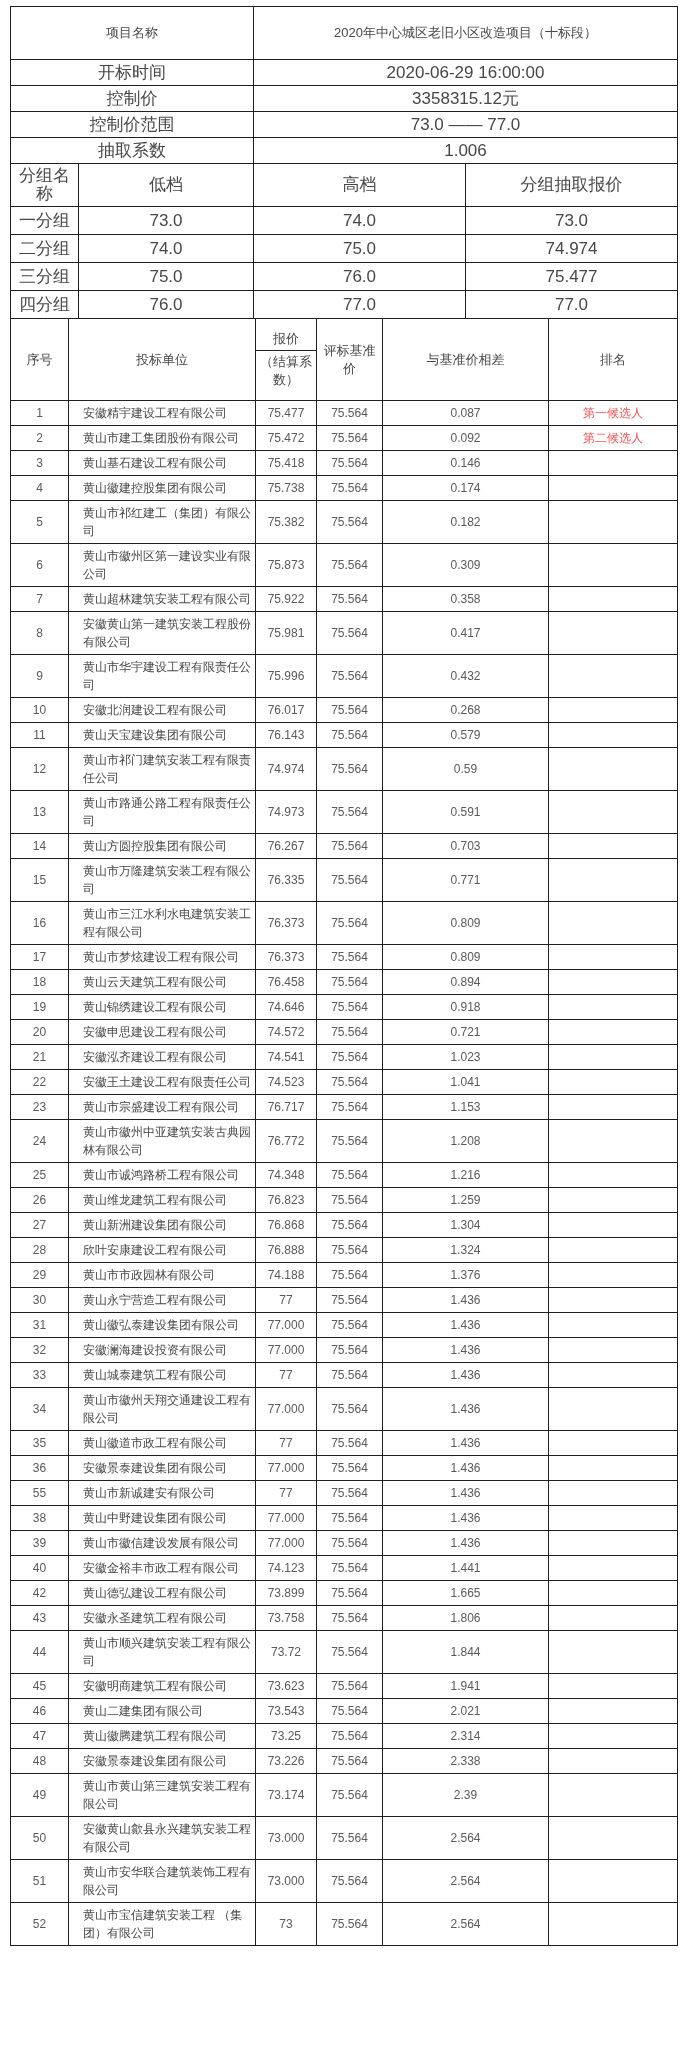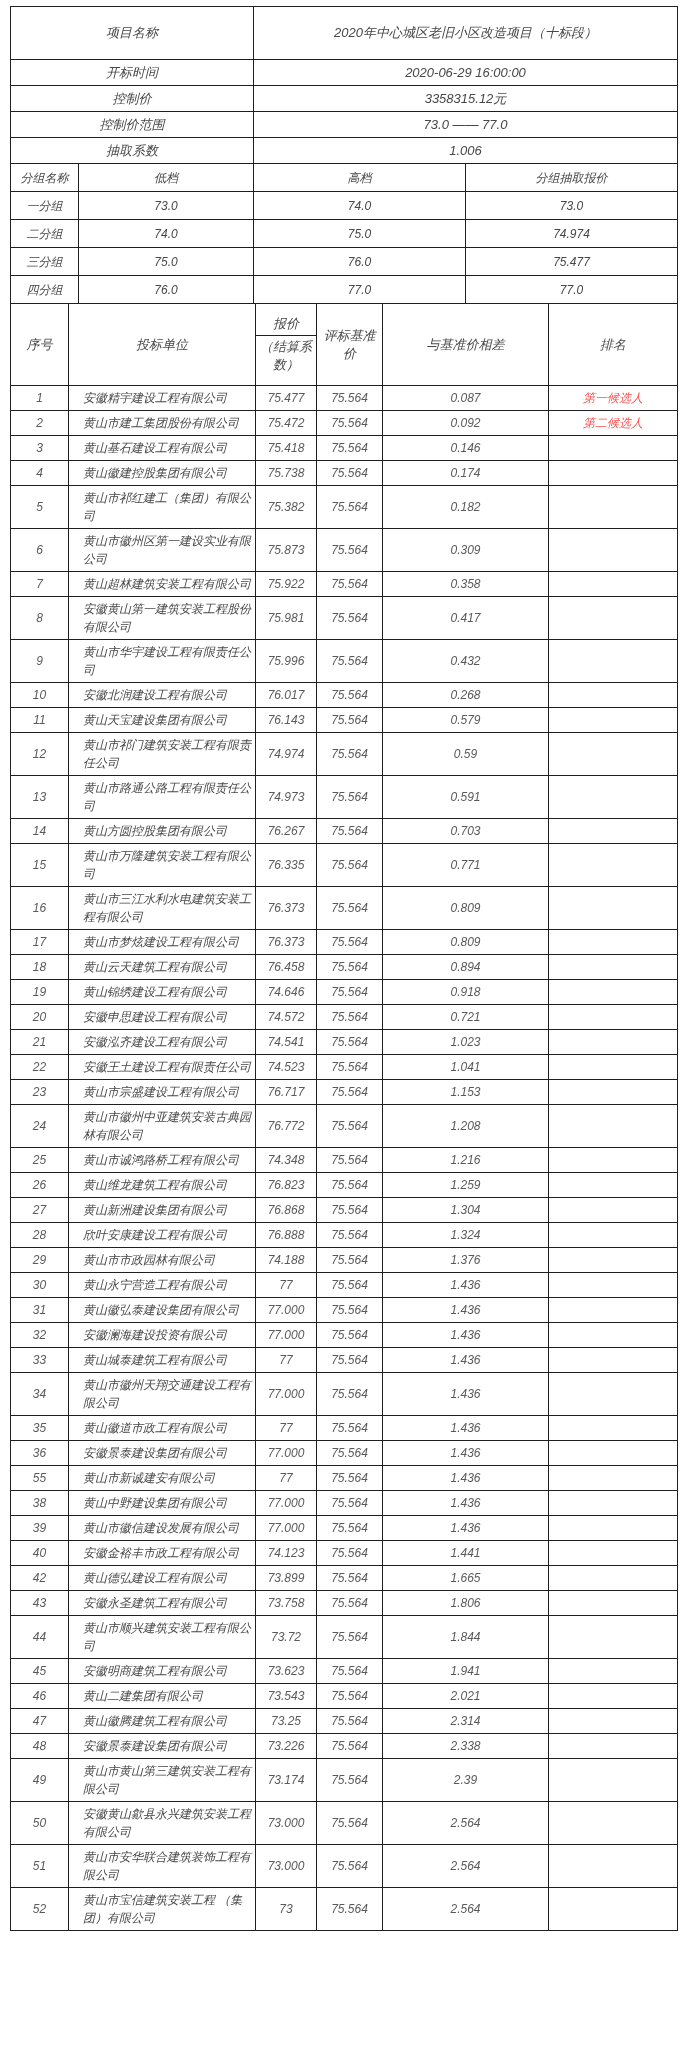--- a/index.html
+++ b/index.html
@@ -7,45 +7,45 @@
     --text:#474747;
     --num:#5a5a5a;
     --rank-red:#ff4d4d;
   }
   html,body{margin:0;padding:0;background:#ffffff;}
   body{
     width:686px;
     font-family:"Liberation Sans","DejaVu Sans",sans-serif;
     color:var(--text);
   }
-  .page{padding:6px 9px 10px 10px;font-style:italic;}
+  .page{padding:6px 9px 10px 10px;}
   table.tbl{
     width:667px;
     border-collapse:collapse;
     table-layout:fixed;
     background:#fff;
   }
   table.tbl + table.tbl{margin-top:-1px;}
   .tbl td,.tbl th{
     border:1px solid var(--border);
     font-size:12px;
     font-weight:normal;
     line-height:18px;
     padding:3px 4px;
     text-align:center;
     vertical-align:middle;
     word-break:break-all;
     overflow:hidden;
   }
   
   .meta-row-project td{height:46px;font-size:13px;}
-  .meta-row td{height:19px;font-size:13px;}
+  .meta-row td{height:19px;font-size:17px;}
   
   .groups tr{height:28px;}
-  .groups td,.groups th{font-size:12px;}
+  .groups td,.groups th{font-size:17px;}
   
   .bids thead tr{height:82px;}
   .bids thead th{font-size:13px;}
   .bid-label-top{
     border-bottom:1px solid var(--border);
     margin:0 -4px 2px -4px;
     padding:0 2px 2px 2px;
     text-align:center;
   }
   .bids td{color:var(--num);}

